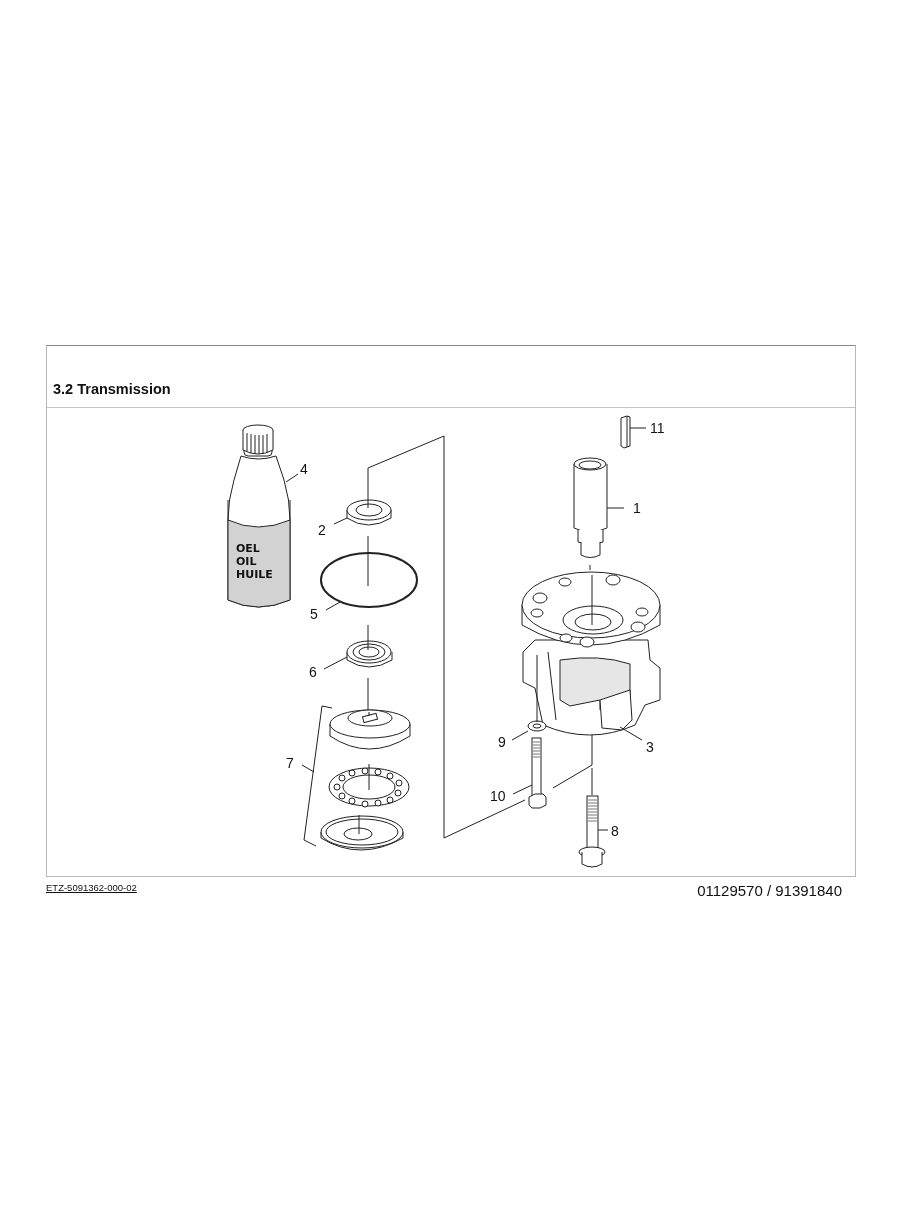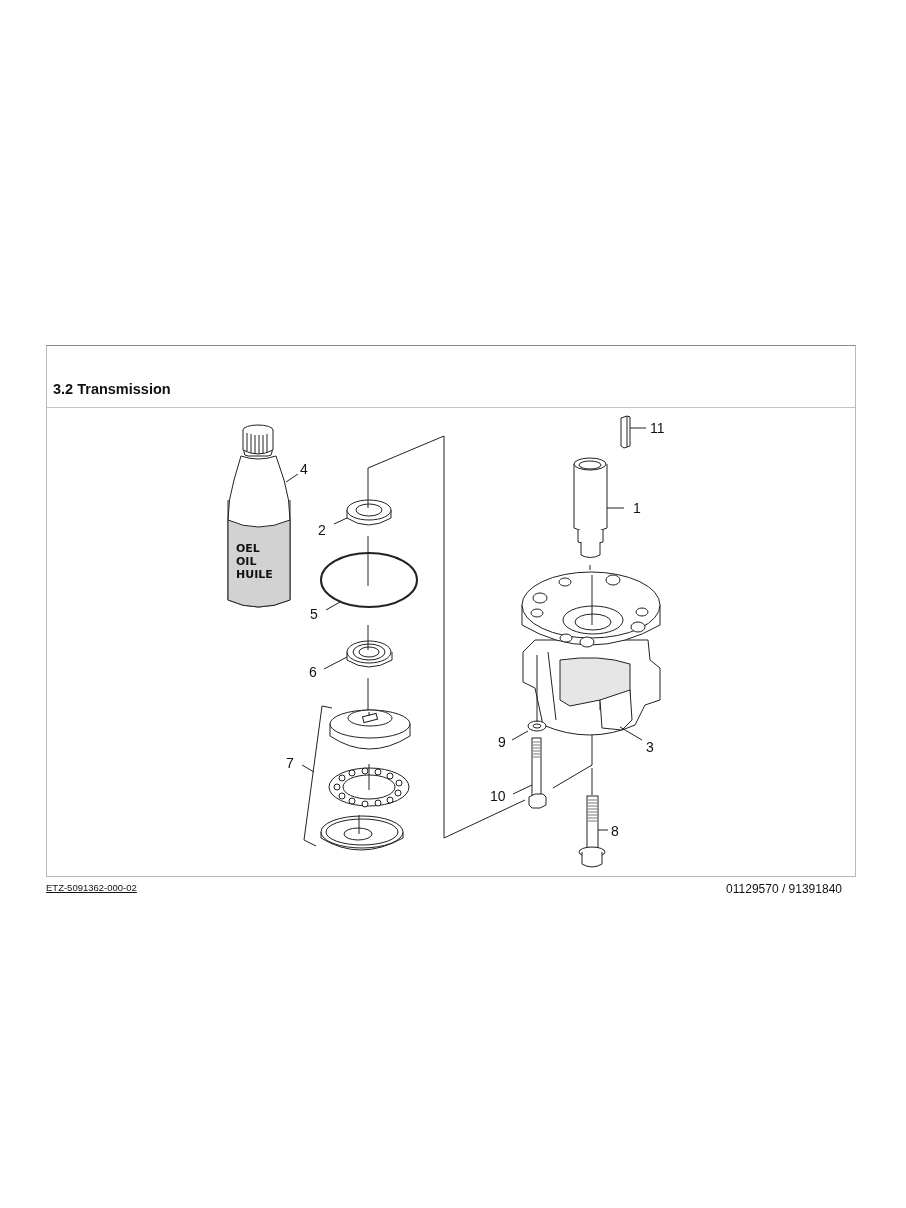--- a/index.html
+++ b/index.html
@@ -5,21 +5,21 @@
   html, body { margin:0; padding:0; background:#ffffff; }
   body { width:906px; height:1208px; position:relative; overflow:hidden;
          font-family:"Liberation Sans", sans-serif; color:#111; }
   .frame { position:absolute; left:46px; top:345px; width:810px; height:532px;
            border:1px solid #b8b8b8; border-top-color:#888; box-sizing:border-box; }
   .header { position:absolute; left:0; top:0; right:0; height:61px;
             border-bottom:1px solid #c4c4c4; }
   .title { position:absolute; left:6px; top:7px; font-size:14.5px; font-weight:bold;margin-top:28px; }
   .drawing { position:absolute; left:0; top:0; }
   .footer-left { position:absolute; left:46px; top:882px; font-size:9.5px;text-decoration:underline; }
-  .footer-right { position:absolute; right:64px; top:882px; font-size:12px; }
+  .footer-right { position:absolute; right:64px; top:882px; font-size:15px; }
   .callout { font-family:"Liberation Sans", sans-serif; font-size:14px; fill:#111; }
   .bottle-text { font-family:"DejaVu Sans", sans-serif; font-weight:bold; font-size:11px; fill:#111; }
 </style>
 </head>
 <body>
 
 <div class="frame">
   <div class="header">
     <div class="title">3.2 Transmission</div>
   </div>

